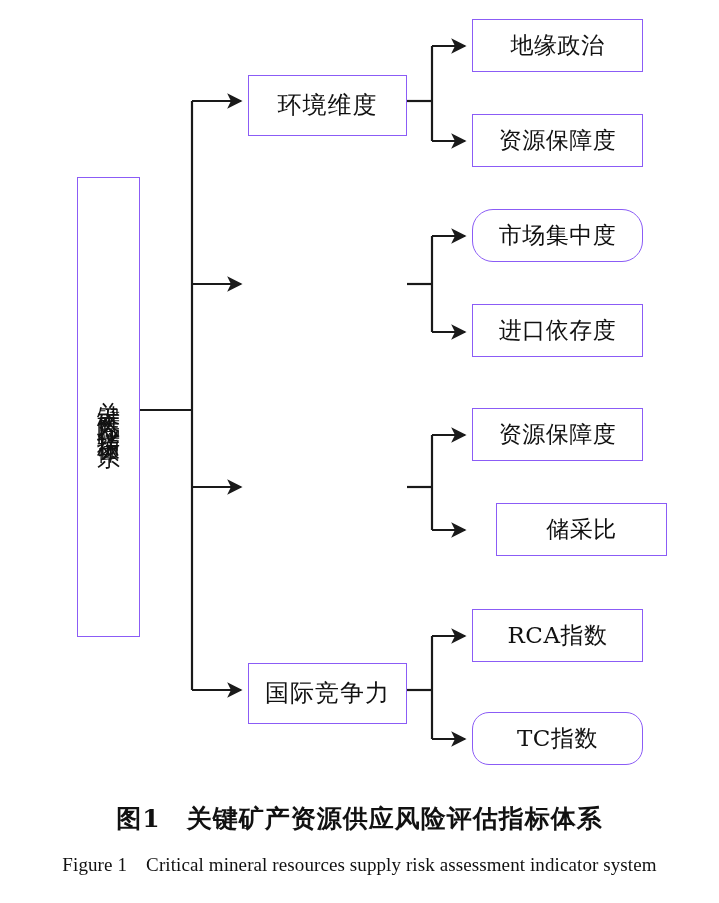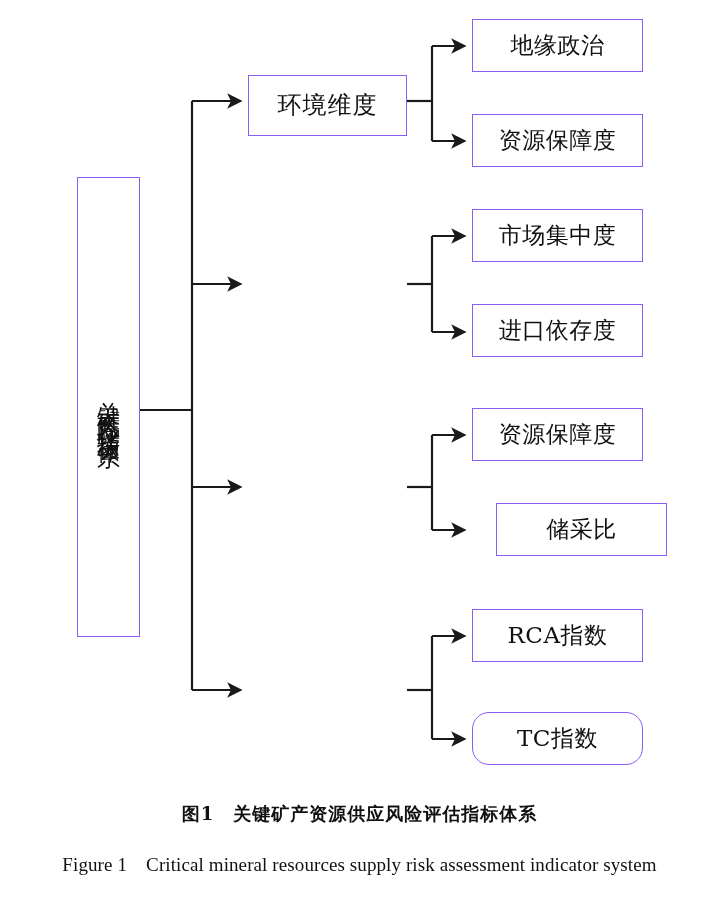--- a/index.html
+++ b/index.html
@@ -73,21 +73,21 @@
   .caption {
     position: absolute;
     left: 0;
     width: 719px;
     text-align: center;
     color: #111111;
   }
   #caption-zh {
     top: 802px;
     font-family: "DejaVu Serif", "Liberation Serif", serif;
-    font-size: 18px;
+    font-size: 25px;
     font-weight: bold;
     letter-spacing: 1px;
   }
   #caption-en {
     top: 852px;
     font-family: "Liberation Serif", "DejaVu Serif", serif;
     font-size: 19px;
     letter-spacing: 0.1px;
   }
 </style>
@@ -139,30 +139,33 @@
   <div class="node-box" id="root-node">
     <span class="node-label">关键矿产风险评估指标体系</span>
   </div>
 
   <div class="node-box dim-box" style="left:248px; top:75px; width:159px;">
     <span class="node-label">环境维度</span>
   </div>
 
 
 
+  <div class="node-box dim-box" style="left:248px; top:663px; width:159px;">
+    <span class="node-label">国际竞争力</span>
+  </div>
 
   <div class="node-box leaf-box" style="top:19px;">
     <span class="node-label">地缘政治</span>
   </div>
 
   <div class="node-box leaf-box" style="top:114px;">
     <span class="node-label">资源保障度</span>
   </div>
 
-  <div class="node-box leaf-box" style="top:209px;">
+  <div class="node-box leaf-box" style="top:209px;border-radius:21px;">
     <span class="node-label">市场集中度</span>
   </div>
 
   <div class="node-box leaf-box" style="top:288px;margin-top:16px;">
     <span class="node-label">进口依存度</span>
   </div>
 
   <div class="node-box leaf-box" style="top:408px;">
     <span class="node-label">资源保障度</span>
   </div>

